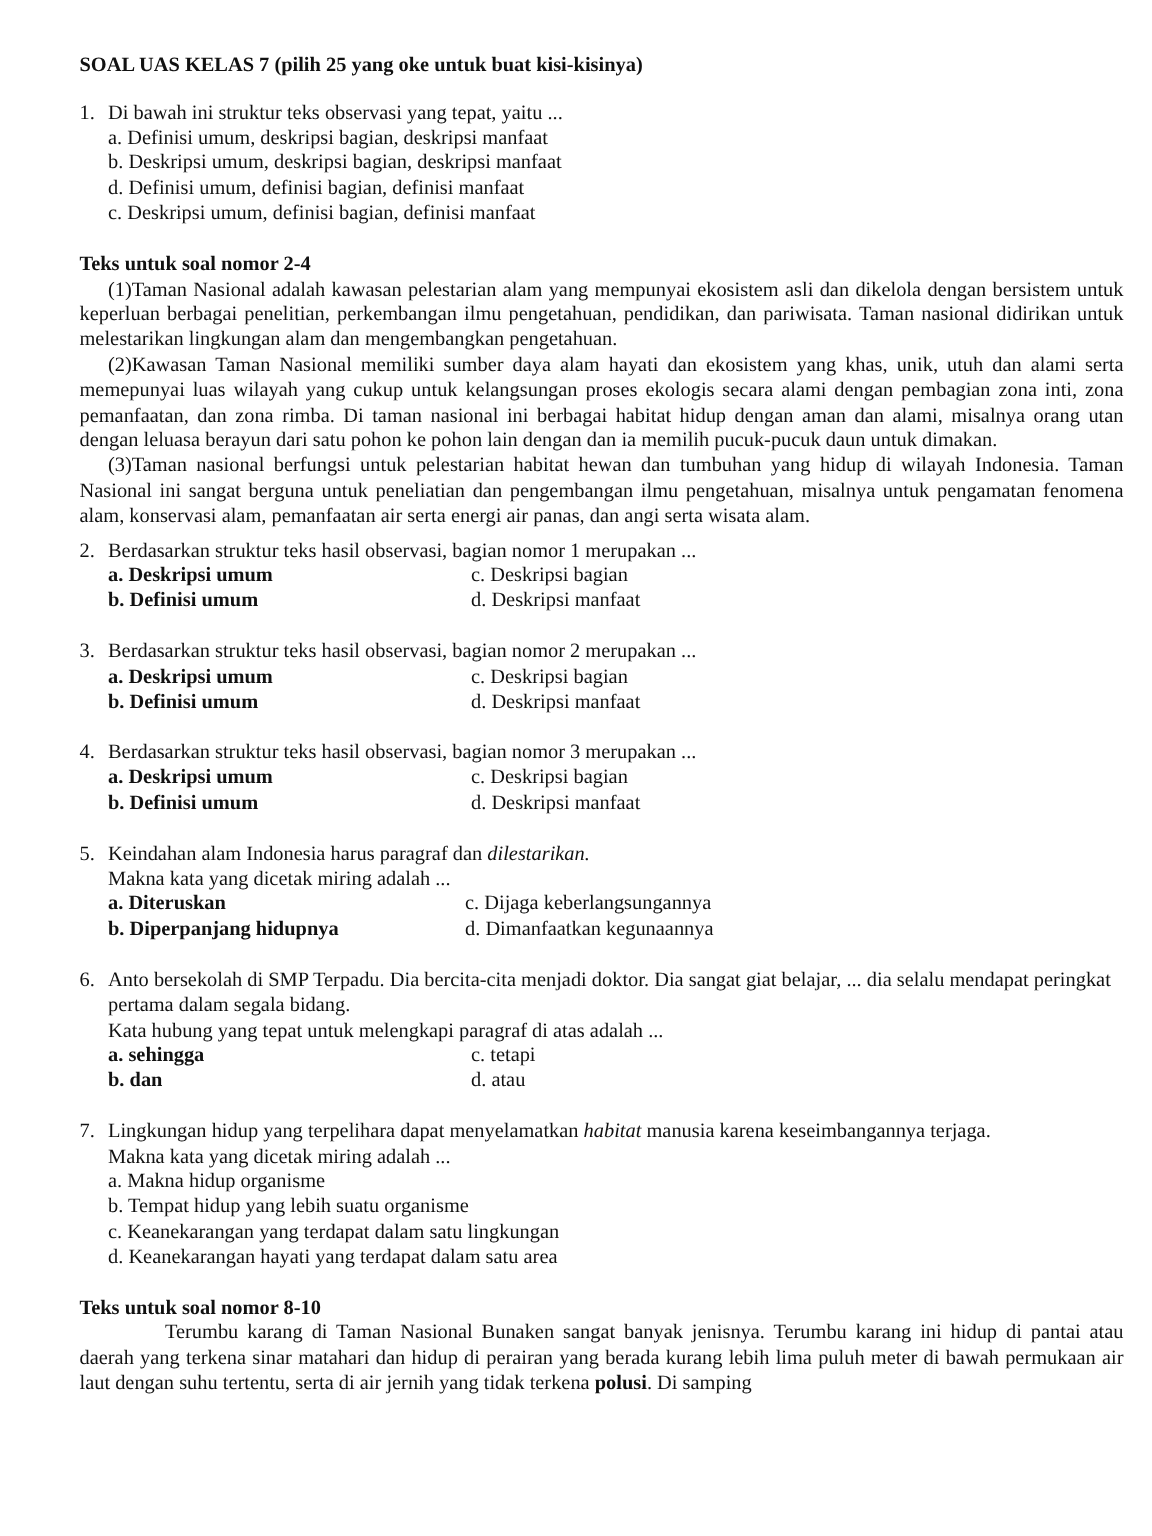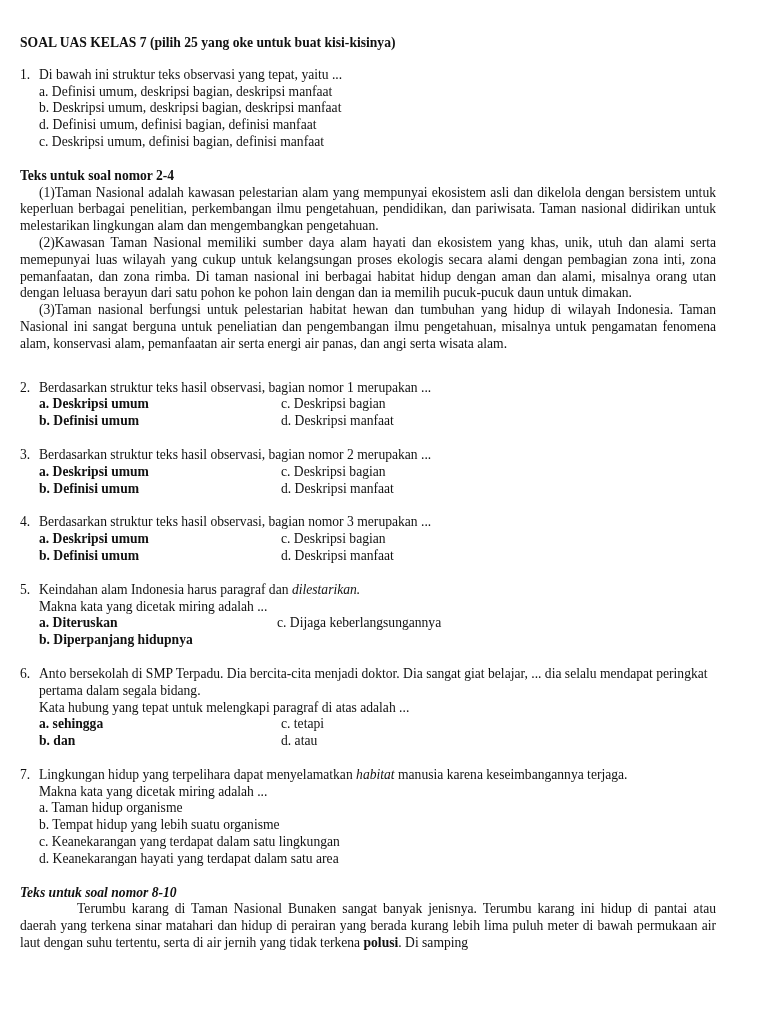--- a/index.html
+++ b/index.html
@@ -1,32 +1,32 @@
 <!DOCTYPE html>
 <html><head>
 <meta charset="utf-8">
 <style>
   html, body { margin: 0; padding: 0; background: #ffffff; }
   body { width: 768px; height: 1024px; overflow: hidden; position: relative;
          font-family: "Liberation Serif", "DejaVu Serif", serif; color: #111111; font-size: 13.6px; line-height: 16.8px; }
-  .page { position: absolute; left: 20px; top: 35px; width: 696px; }
+  .page { position: absolute; left: 53px; top: 35px; width: 696px; }
   .title { font-weight: bold; margin: 0 0 15px 0; }
   .q { margin: 0 0 17px 0; }
   .q-line { display: flex; }
   .q-num { width: 19px; flex: 0 0 19px; }
   .q-body { flex: 1; }
   .opt { padding-left: 19px; }
   .opt2 { display: flex; padding-left: 19px; }
   .opt2 .col1 { width: 242px; flex: 0 0 242px; font-weight: bold; }
   .opt2 .col2 { flex: 1; }
   .section-title { font-weight: bold; margin: 0; }
-  .section-title.italic { font-style: italic; }
+  .section-title.italic { }
   .para { text-align: justify; text-indent: 19px; margin: 0; }
   .para.deep { text-indent: 57px; }
-  .passage { margin-bottom: 27px; }
+  .passage { margin-bottom: 6px; }
   .it { font-style: italic; }
   .bi { font-weight: bold; }
 </style>
 </head>
 <body>
 
 <div class="page">
 
   <p class="title">SOAL UAS KELAS 7 (pilih 25 yang oke untuk buat kisi-kisinya)</p>
 
@@ -98,20 +98,21 @@
       <span class="q-num">5.</span>
       <span class="q-body"><span>Keindahan alam Indonesia harus paragraf dan </span><span class="it">dilestarikan.</span></span>
     </div>
     <div class="opt">Makna kata yang dicetak miring adalah ...</div>
     <div class="opt2">
         <span class="col1" style="width:238px;flex-basis:238px">a. Diteruskan</span>
         <span class="col2">c. Dijaga keberlangsungannya</span>
       </div>
     <div class="opt2">
         <span class="col1" style="width:238px;flex-basis:238px">b. Diperpanjang hidupnya</span>
+        <span class="col2">d. Dimanfaatkan kegunaannya</span>
       </div>
   </div>
 
   <div class="q">
     <div class="q-line">
       <span class="q-num">6.</span>
       <span class="q-body">Anto bersekolah di SMP Terpadu. Dia bercita-cita menjadi doktor. Dia sangat giat belajar, ... dia selalu mendapat peringkat pertama dalam segala bidang.</span>
     </div>
     <div class="opt">Kata hubung yang tepat untuk melengkapi paragraf di atas adalah ...</div>
     <div class="opt2">
@@ -123,21 +124,21 @@
         <span class="col2">d. atau</span>
       </div>
   </div>
 
   <div class="q">
     <div class="q-line">
       <span class="q-num">7.</span>
       <span class="q-body"><span>Lingkungan hidup yang terpelihara dapat menyelamatkan </span><span class="it">habitat</span><span> manusia karena keseimbangannya terjaga.</span></span>
     </div>
     <div class="opt">Makna kata yang dicetak miring adalah ...</div>
-    <div class="opt">a. Taman hidup organisme</div>
+    <div class="opt">a. Makna hidup organisme</div>
     <div class="opt">b. Tempat hidup yang lebih suatu organisme</div>
     <div class="opt">c.  Keanekarangan yang terdapat dalam satu lingkungan</div>
     <div class="opt">d.  Keanekarangan hayati yang terdapat dalam satu area</div>
   </div>
 
   <div>
     <p class="section-title italic">Teks untuk soal nomor 8-10</p>
     <p class="para deep"><span>Terumbu karang di Taman Nasional Bunaken sangat banyak jenisnya. Terumbu karang ini hidup di pantai atau daerah yang terkena sinar matahari dan hidup di perairan yang berada kurang lebih lima puluh meter di bawah permukaan air laut dengan suhu tertentu, serta di air jernih yang tidak terkena </span><span class="bi">polusi</span><span>. Di samping</span></p>
   </div>
 

